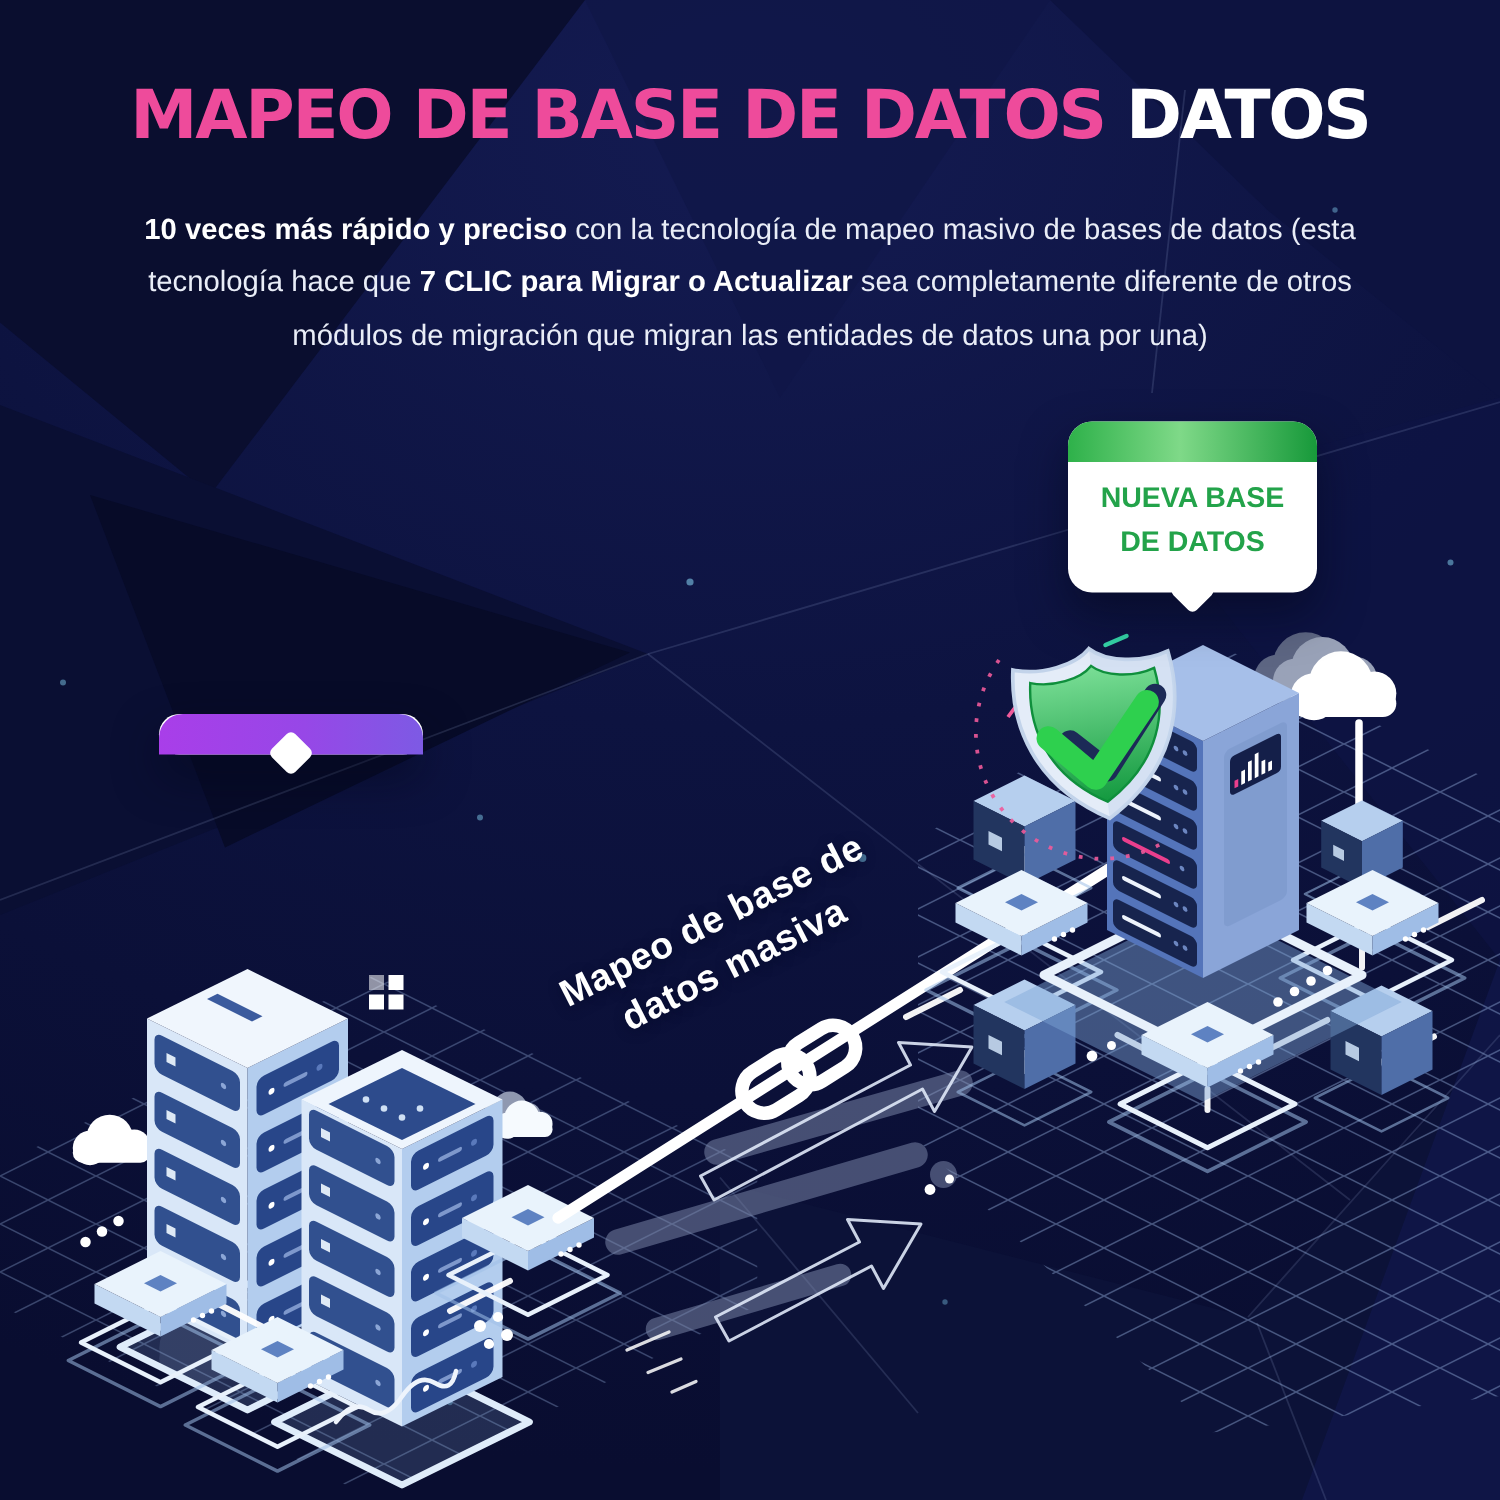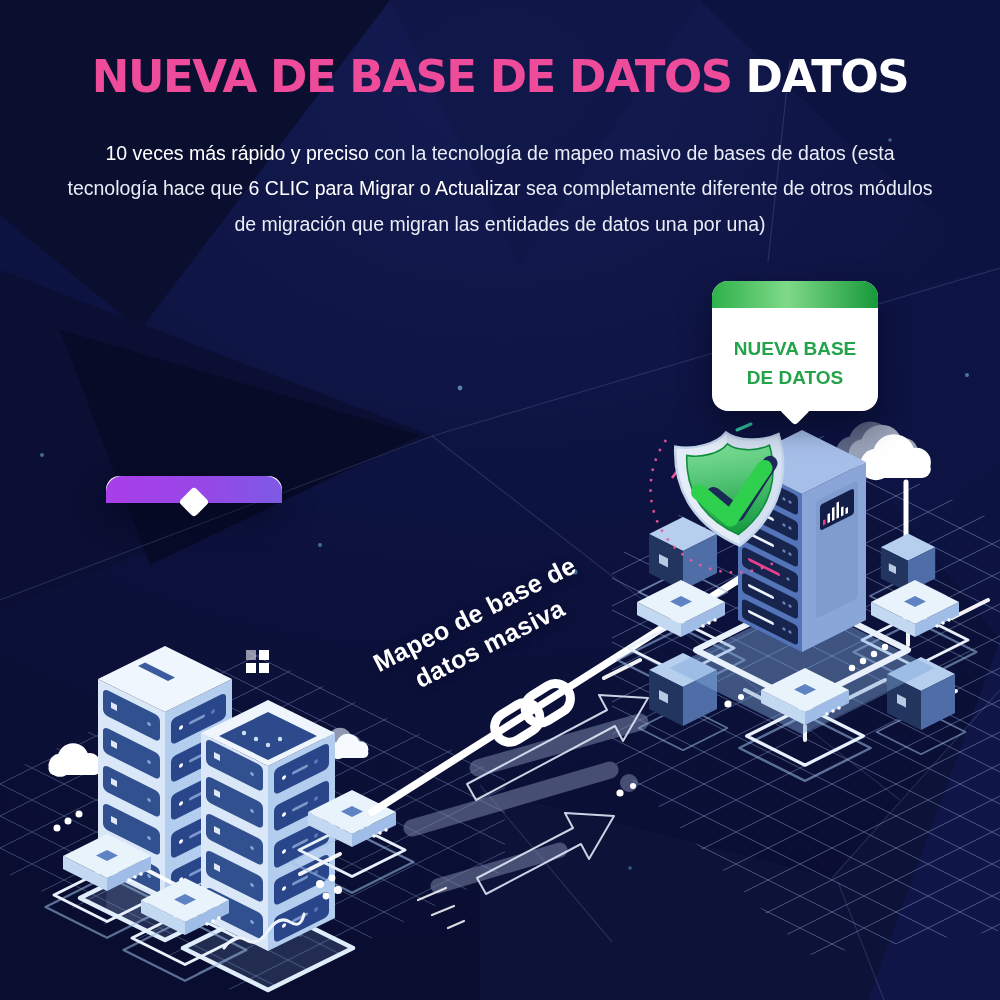--- a/index.html
+++ b/index.html
@@ -13,28 +13,28 @@
     position:absolute;top:50px;left:0;width:1000px;text-align:center;
     font-family:"DejaVu Sans", sans-serif;font-weight:bold;
     font-size:45px;letter-spacing:-1.5px;white-space:nowrap;
   }
   .title .pink{color:#ee4b9b;margin-right:14px;}
   .title .white{color:#ffffff;}
   .subtitle{
     position:absolute;top:136px;left:66px;width:868px;margin:0;
     text-align:center;font-size:19.5px;line-height:1.82;color:#e9edf7;font-weight:normal;
   }
-  .subtitle b{color:#ffffff;font-weight:normal;}
+  .subtitle b{color:#ffffff;font-weight:bold;}
   .callout{
     position:absolute;background:#ffffff;border-radius:16px;
     box-shadow:0 14px 30px rgba(3,7,28,.55);
   }
   .callout .bar{height:27px;border-radius:16px 16px 0 0;}
   .callout .callout-text{
-    padding:26px 6px 18px;text-align:center;font-weight:bold;line-height:1.55;
+    padding:10px 6px 18px;text-align:center;font-weight:bold;line-height:1.55;
   }
   .callout .tail{
     position:absolute;left:50%;bottom:-10px;width:22px;height:22px;background:#fff;
     transform:translateX(-50%) rotate(45deg);border-radius:4px;
   }
   .callout-old{left:106px;top:476px;width:176px;}
   .callout-old .bar{background:linear-gradient(90deg,#a93ee9,#9747e7 55%,#7d5ae4);}
   .callout-old .callout-text{color:#7a3fdd;font-size:20px;}
   .callout-new{left:712px;top:281px;width:166px;}
   .callout-new .bar{background:linear-gradient(90deg,#2eb14a,#7fd988 45%,#17993a);}
@@ -376,24 +376,24 @@
           <path d="M0,-58 C10,-48 34,-44 52,-50 C58,-14 48,28 0,56 C-48,28 -58,-14 -52,-50 C-34,-44 -10,-48 0,-58 Z" fill="url(#gShieldGreen)" stroke="#0f8f3c" stroke-width="2"></path>
         </g>
         <path d="M-20,2 L2,24 L40,-22" fill="none" stroke="#1c2a57" stroke-width="15" stroke-linecap="round" stroke-linejoin="round"></path>
         <path d="M-34,-2 L-6,28 L34,-18" fill="none" stroke="#2ed04e" stroke-width="16" stroke-linecap="round" stroke-linejoin="round"></path>
       </g>
     </g>
   </g>
 </svg>
 
   <header class="title">
-    <span class="pink">NUEVA DE BASE DE DATOS</span><span class="white">DATOS</span>
+    <span class="pink">MAPEO DE BASE DE DATOS</span><span class="white">DATOS</span>
   </header>
 
-  <p class="subtitle"><b>10 veces más rápido y preciso</b><span> con la tecnología de mapeo masivo de bases de datos (esta tecnología hace que </span><b>6 CLIC para Migrar o Actualizar</b><span> sea completamente diferente de otros módulos de migración que migran las entidades de datos una por una)</span></p>
+  <p class="subtitle"><b>10 veces más rápido y preciso</b><span> con la tecnología de mapeo masivo de bases de datos (esta tecnología hace que </span><b>7 CLIC para Migrar o Actualizar</b><span> sea completamente diferente de otros módulos de migración que migran las entidades de datos una por una)</span></p>
 
   <div class="callout callout-old">
     <div class="bar"></div>
     <div class="tail"></div>
   </div>
 
   <div class="callout callout-new">
     <div class="bar"></div>
     <div class="callout-text">NUEVA BASE DE DATOS</div>
     <div class="tail"></div>

